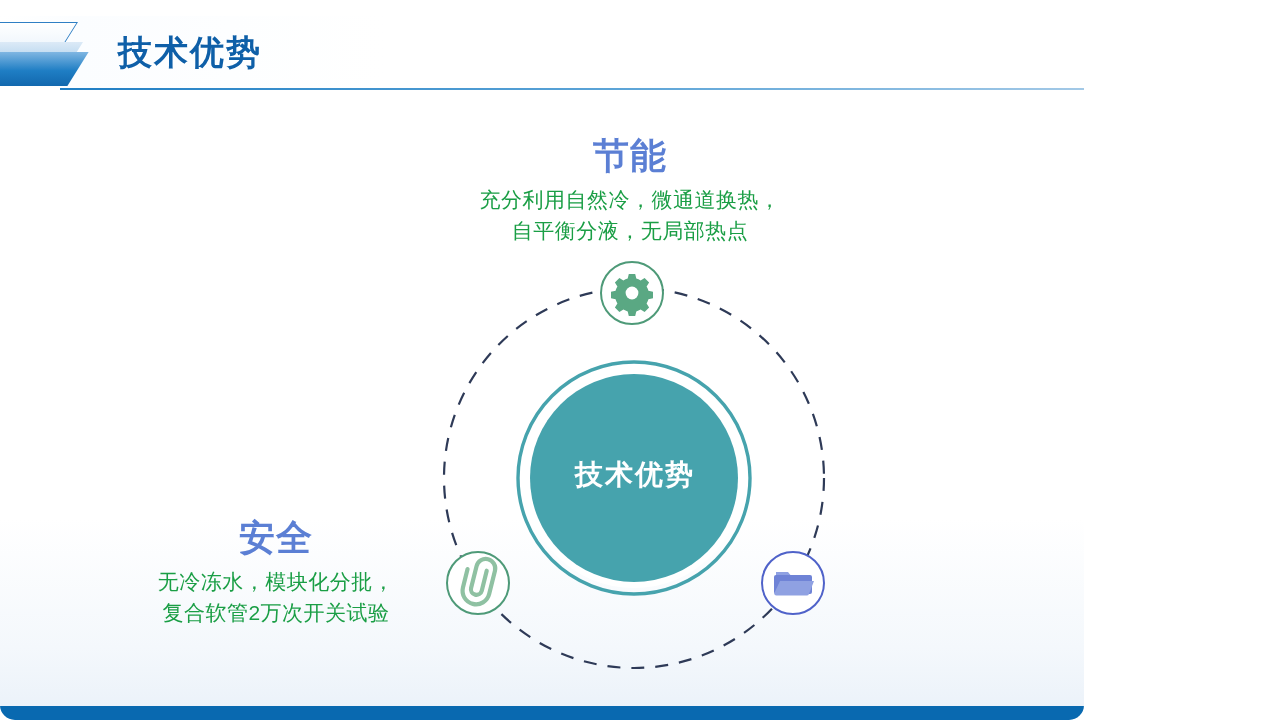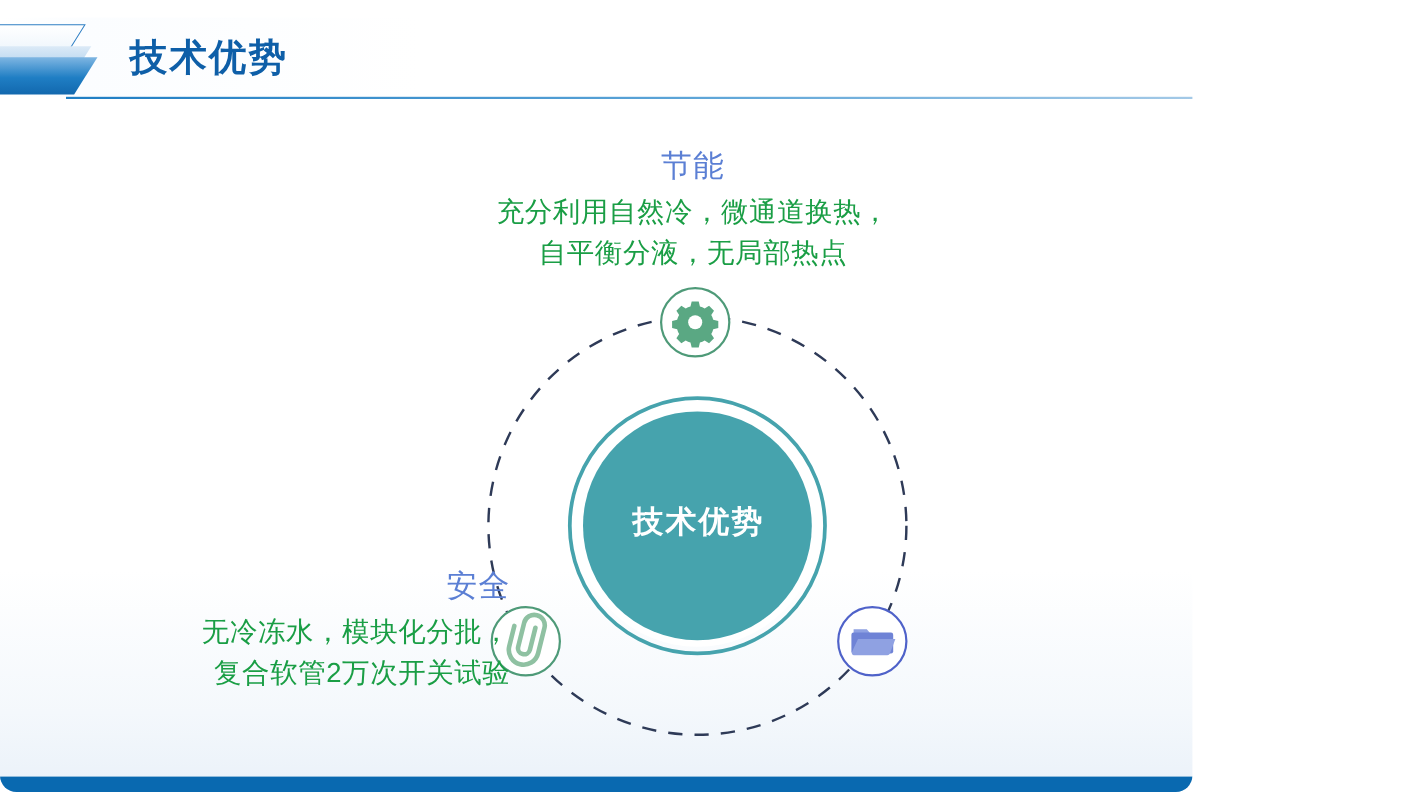--- a/index.html
+++ b/index.html
@@ -96,49 +96,49 @@
   #diagram {
     position: absolute;
     left: 0; top: 0;
     width: 1280px;
     height: 720px;
     pointer-events: none;
   }
 
   
   .block-heading {
-    font-size: 28px;
-    font-weight: normal;
+    font-size: 36px;
+    font-weight: bold;
     color: #5b7fd4;
     line-height: 1.1;
     letter-spacing: 1px;
   }
   .block-body {
-    font-size: 25px;
+    font-size: 21px;
     color: #1a9e45;
     line-height: 1.48;
     white-space: pre-line;
     letter-spacing: 0.5px;
   }
 
   #block-top {
     position: absolute;
     left: 380px;
     top: 136px;
     width: 500px;
     text-align: center;
   }
   #block-top .block-body { margin-top: 8px; }
 
   #block-left {
     position: absolute;
-    left: 24px;
+    left: 56px;
     top: 518px;
     width: 440px;
-    text-align: right;
+    text-align: center;
   }
   #block-left .block-body { margin-top: 8px; }
 
   #block-right {
     position: absolute;
     left: 820px;
     top: 532px;
     width: 440px;
     text-align: center;
   }

